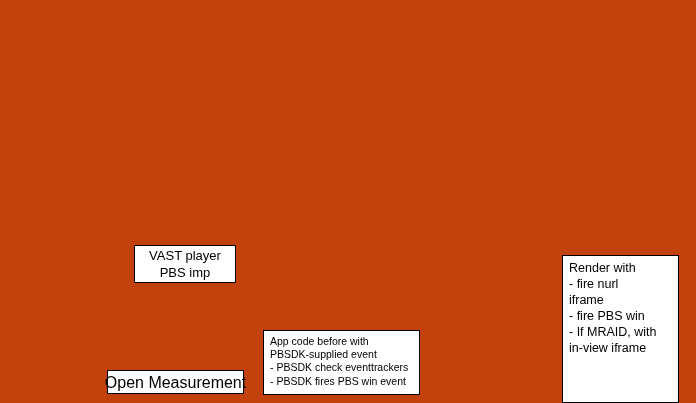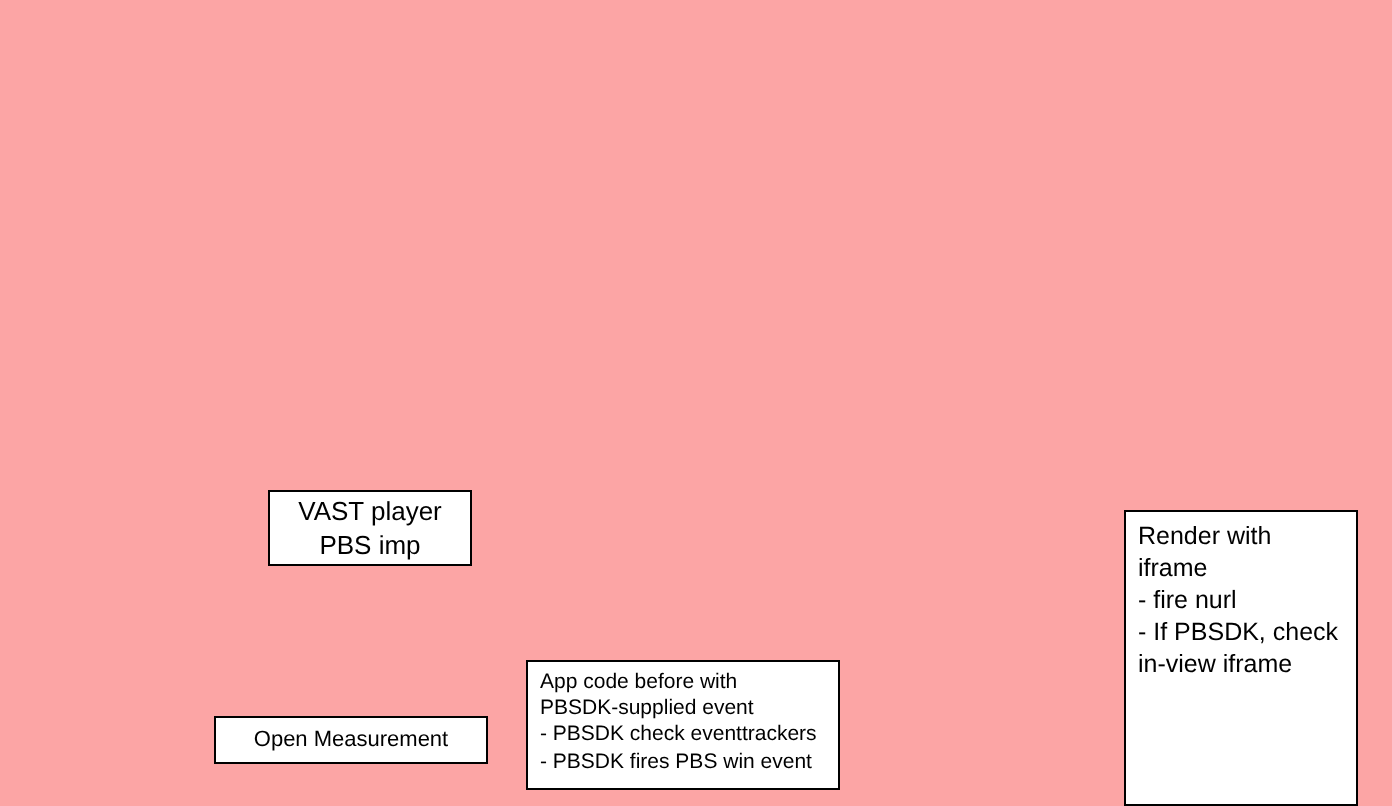--- a/index.html
+++ b/index.html
@@ -13,21 +13,21 @@
     position: relative;
     overflow: hidden;
     font-family: "Liberation Sans", sans-serif;
   }
   .canvas {
     position: absolute;
     left: 0;
     top: 0;
     width: 696px;
     height: 403px;
-    background: #fca5a5;
+    background: #c2410c;
   }
   .node {
     position: absolute;
     background: #ffffff;
     color: #000000;
     box-sizing: border-box;
     border: 1px solid #000000;
   }
   .node-centered {
     text-align: center;
@@ -49,24 +49,24 @@
     left: 134px;
     top: 245px;
     width: 102px;
     height: 38px;
     font-size: 13px;
     line-height: 17px;
   }
   
   #open-measurement-node {
     left: 107px;
-    top: 358px;
+    top: 370px;
     width: 137px;
     height: 24px;
-    font-size: 11px;
+    font-size: 16px;
     line-height: 17px;
   }
   
   #app-code-node {
     left: 263px;
     top: 330px;
     width: 157px;
     height: 65px;
     font-size: 10.5px;
     line-height: 13.2px;
@@ -97,19 +97,20 @@
 
   <div class="node node-left" id="app-code-node">
     <span class="line">App code before with</span>
     <span class="line">PBSDK-supplied event</span>
     <span class="line">- PBSDK check eventtrackers</span>
     <span class="line">- PBSDK fires PBS win event</span>
   </div>
 
   <div class="node node-left" id="render-iframe-node">
     <span class="line">Render with</span>
+    <span class="line">- fire nurl</span>
     <span class="line">iframe</span>
-    <span class="line">- fire nurl</span>
-    <span class="line">- If PBSDK, check</span>
+    <span class="line">- fire PBS win</span>
+    <span class="line">- If MRAID, with</span>
     <span class="line">in-view iframe</span>
   </div>
 
 </div>
 
 </body></html>

